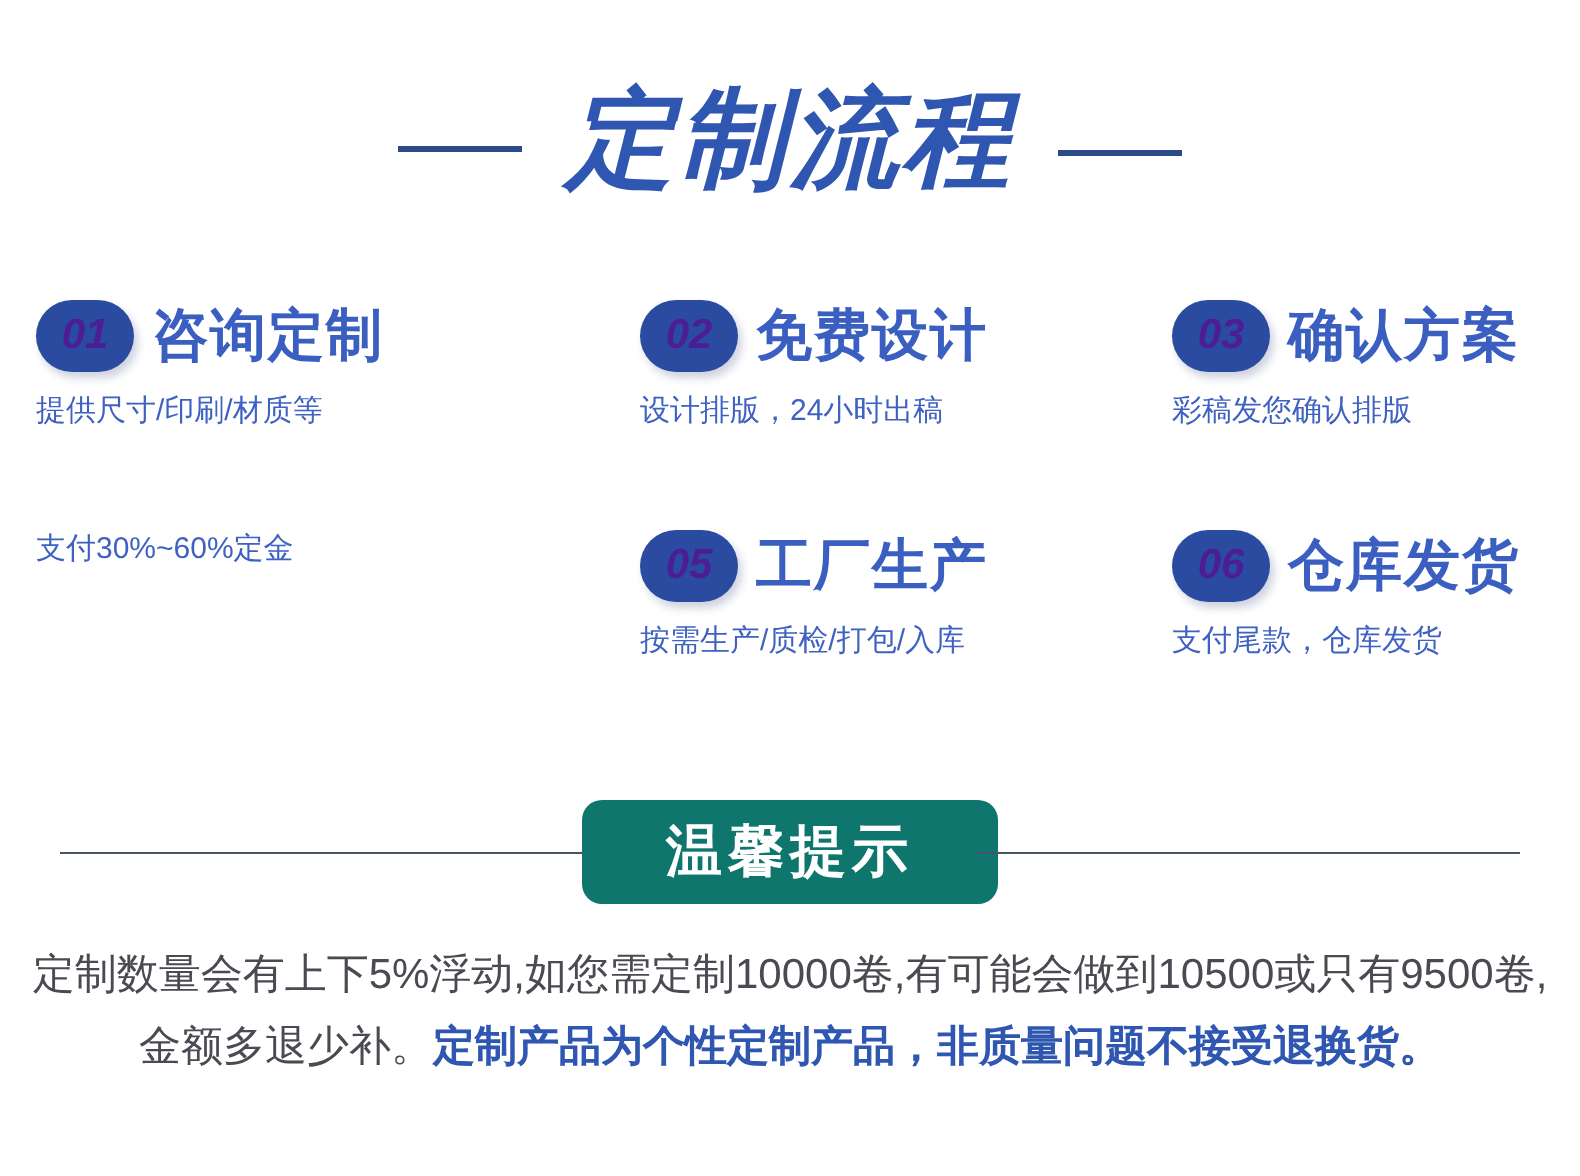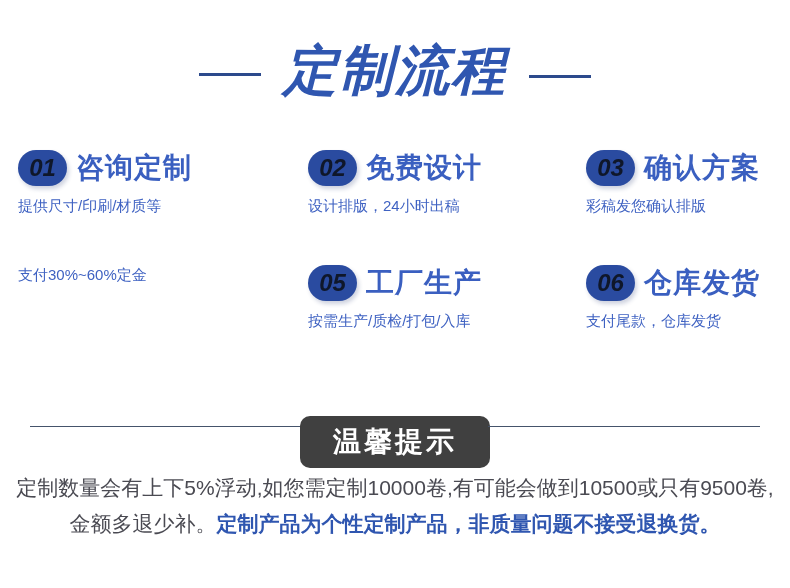--- a/index.html
+++ b/index.html
@@ -80,22 +80,22 @@
     box-shadow: 2px 3px 4px rgba(30,50,110,0.22);
   }
   .badge .num {
     position: absolute;
     left: 0; top: 0;
     width: 49px;
     height: 36px;
     display: flex;
     align-items: center;
     justify-content: center;
-    color: #0f172a;
-    font-size: 24px;
+    color: #4c1d95;
+    font-size: 21px;
     font-weight: 700;
     font-style: italic;
     letter-spacing: 0px;
     font-family: "Liberation Sans", "DejaVu Sans", sans-serif;
   }
   .step-title {
     font-size: 28px;
     font-weight: 700;
     color: #3a5fc0;
     line-height: 1;
@@ -104,21 +104,21 @@
   }
   .step-sub {
     margin-top: 7px;
     font-size: 15px;
     color: #3f62c2;
     line-height: 1.1;
     white-space: nowrap;
     letter-spacing: 0px;
   }
   
-  .col2 .step-head, .col2 .step-sub { margin-left: 18px; }
+  .col2 .step-head, .col2 .step-sub { margin-left: 30px; }
   .col3 .step-head, .col3 .step-sub { margin-left: 24px; }
 
   
   .notice-row {
     position: absolute;
     left: 0;
     top: 400px;
     width: 790px;
     height: 52px;
   }
@@ -127,25 +127,25 @@
     top: 26px;
     height: 1px;
     background: #45536b;
   }
   .notice-line.left  { left: 30px;  width: 272px; }
   .notice-line.right { right: 30px; width: 272px; }
   .notice-badge {
     position: absolute;
     left: 50%;
     transform: translateX(-50%);
-    top: 16px;
-    width: 190px;
+    top: 0;
+    width: 208px;
     height: 52px;
     border-radius: 10px;
-    background: #404040;
+    background: #0f766e;
     display: flex;
     align-items: center;
     justify-content: center;
     color: #ffffff;
     font-size: 28px;
     font-weight: 700;
     letter-spacing: 3px;
   }
 
   

